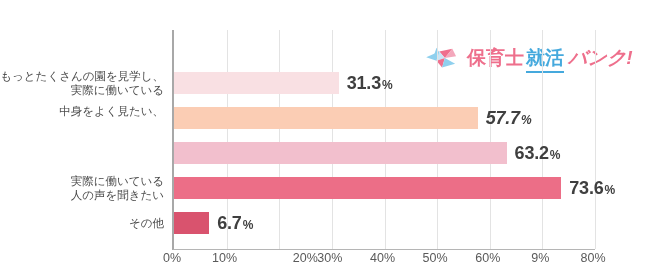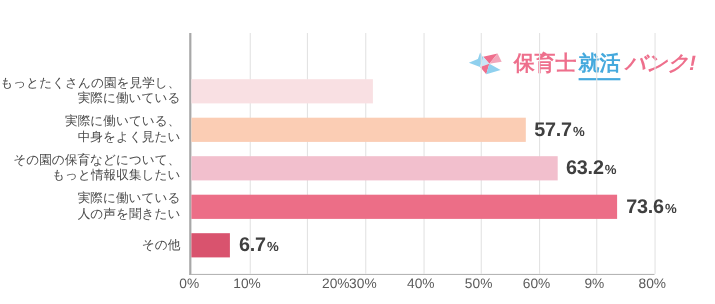--- a/index.html
+++ b/index.html
@@ -169,26 +169,21 @@
       <span class="logo-part-c">バンク!</span>
     </div>
   </div>
 
   <div class="cat-labels">
       <div class="cat-label" style="top: 39px;">
         <div>もっとたくさんの園を見学し、</div>
         <div>実際に働いている</div>
       </div>
       <div class="cat-label" style="top: 74px;">
-        <div>実際に働いている、</div>
-        <div>中身をよく見たい</div>
-      </div>
-      <div class="cat-label" style="top: 109px;">
-        <div>その園の保育などについて、</div>
-        <div>もっと情報収集したい</div>
+        <div>中身をよく見たい、</div>
       </div>
       <div class="cat-label" style="top: 144px;">
         <div>実際に働いている</div>
         <div>人の声を聞きたい</div>
       </div>
       <div class="cat-label" style="top: 186px;">
         <div>その他</div>
       </div>
     </div>
 
@@ -199,24 +194,25 @@
         <div class="gridline" style="left: 157.875px;"></div>
         <div class="gridline" style="left: 210.5px;"></div>
         <div class="gridline" style="left: 263.125px;"></div>
         <div class="gridline" style="left: 315.75px;"></div>
         <div class="gridline" style="left: 368.375px;"></div>
         <div class="gridline" style="left: 421px;"></div>
       </div>
     <div class="rows">
         <div class="row" style="top: 42px;">
           <div class="bar" style="width: 164.716px; background: rgb(249, 224, 227);"></div>
+          <div class="value" style="left: 172.716px;"><span>31.3</span><span class="pct">%</span></div>
         </div>
         <div class="row" style="top: 77px;">
           <div class="bar" style="width: 303.646px; background: rgb(251, 205, 180);"></div>
-          <div class="value" style="left: 311.646px;"><span>57.7</span><span class="pct">%</span></div>
+          <div class="value" style="left: 311.646px; font-style: italic;"><span>57.7</span><span class="pct">%</span></div>
         </div>
         <div class="row" style="top: 112px;">
           <div class="bar" style="width: 332.59px; background: rgb(242, 191, 205);"></div>
           <div class="value" style="left: 340.59px;"><span>63.2</span><span class="pct">%</span></div>
         </div>
         <div class="row" style="top: 147px;">
           <div class="bar" style="width: 387.32px; background: rgb(236, 110, 135);"></div>
           <div class="value" style="left: 395.32px;"><span>73.6</span><span class="pct">%</span></div>
         </div>
         <div class="row" style="top: 182px;">

